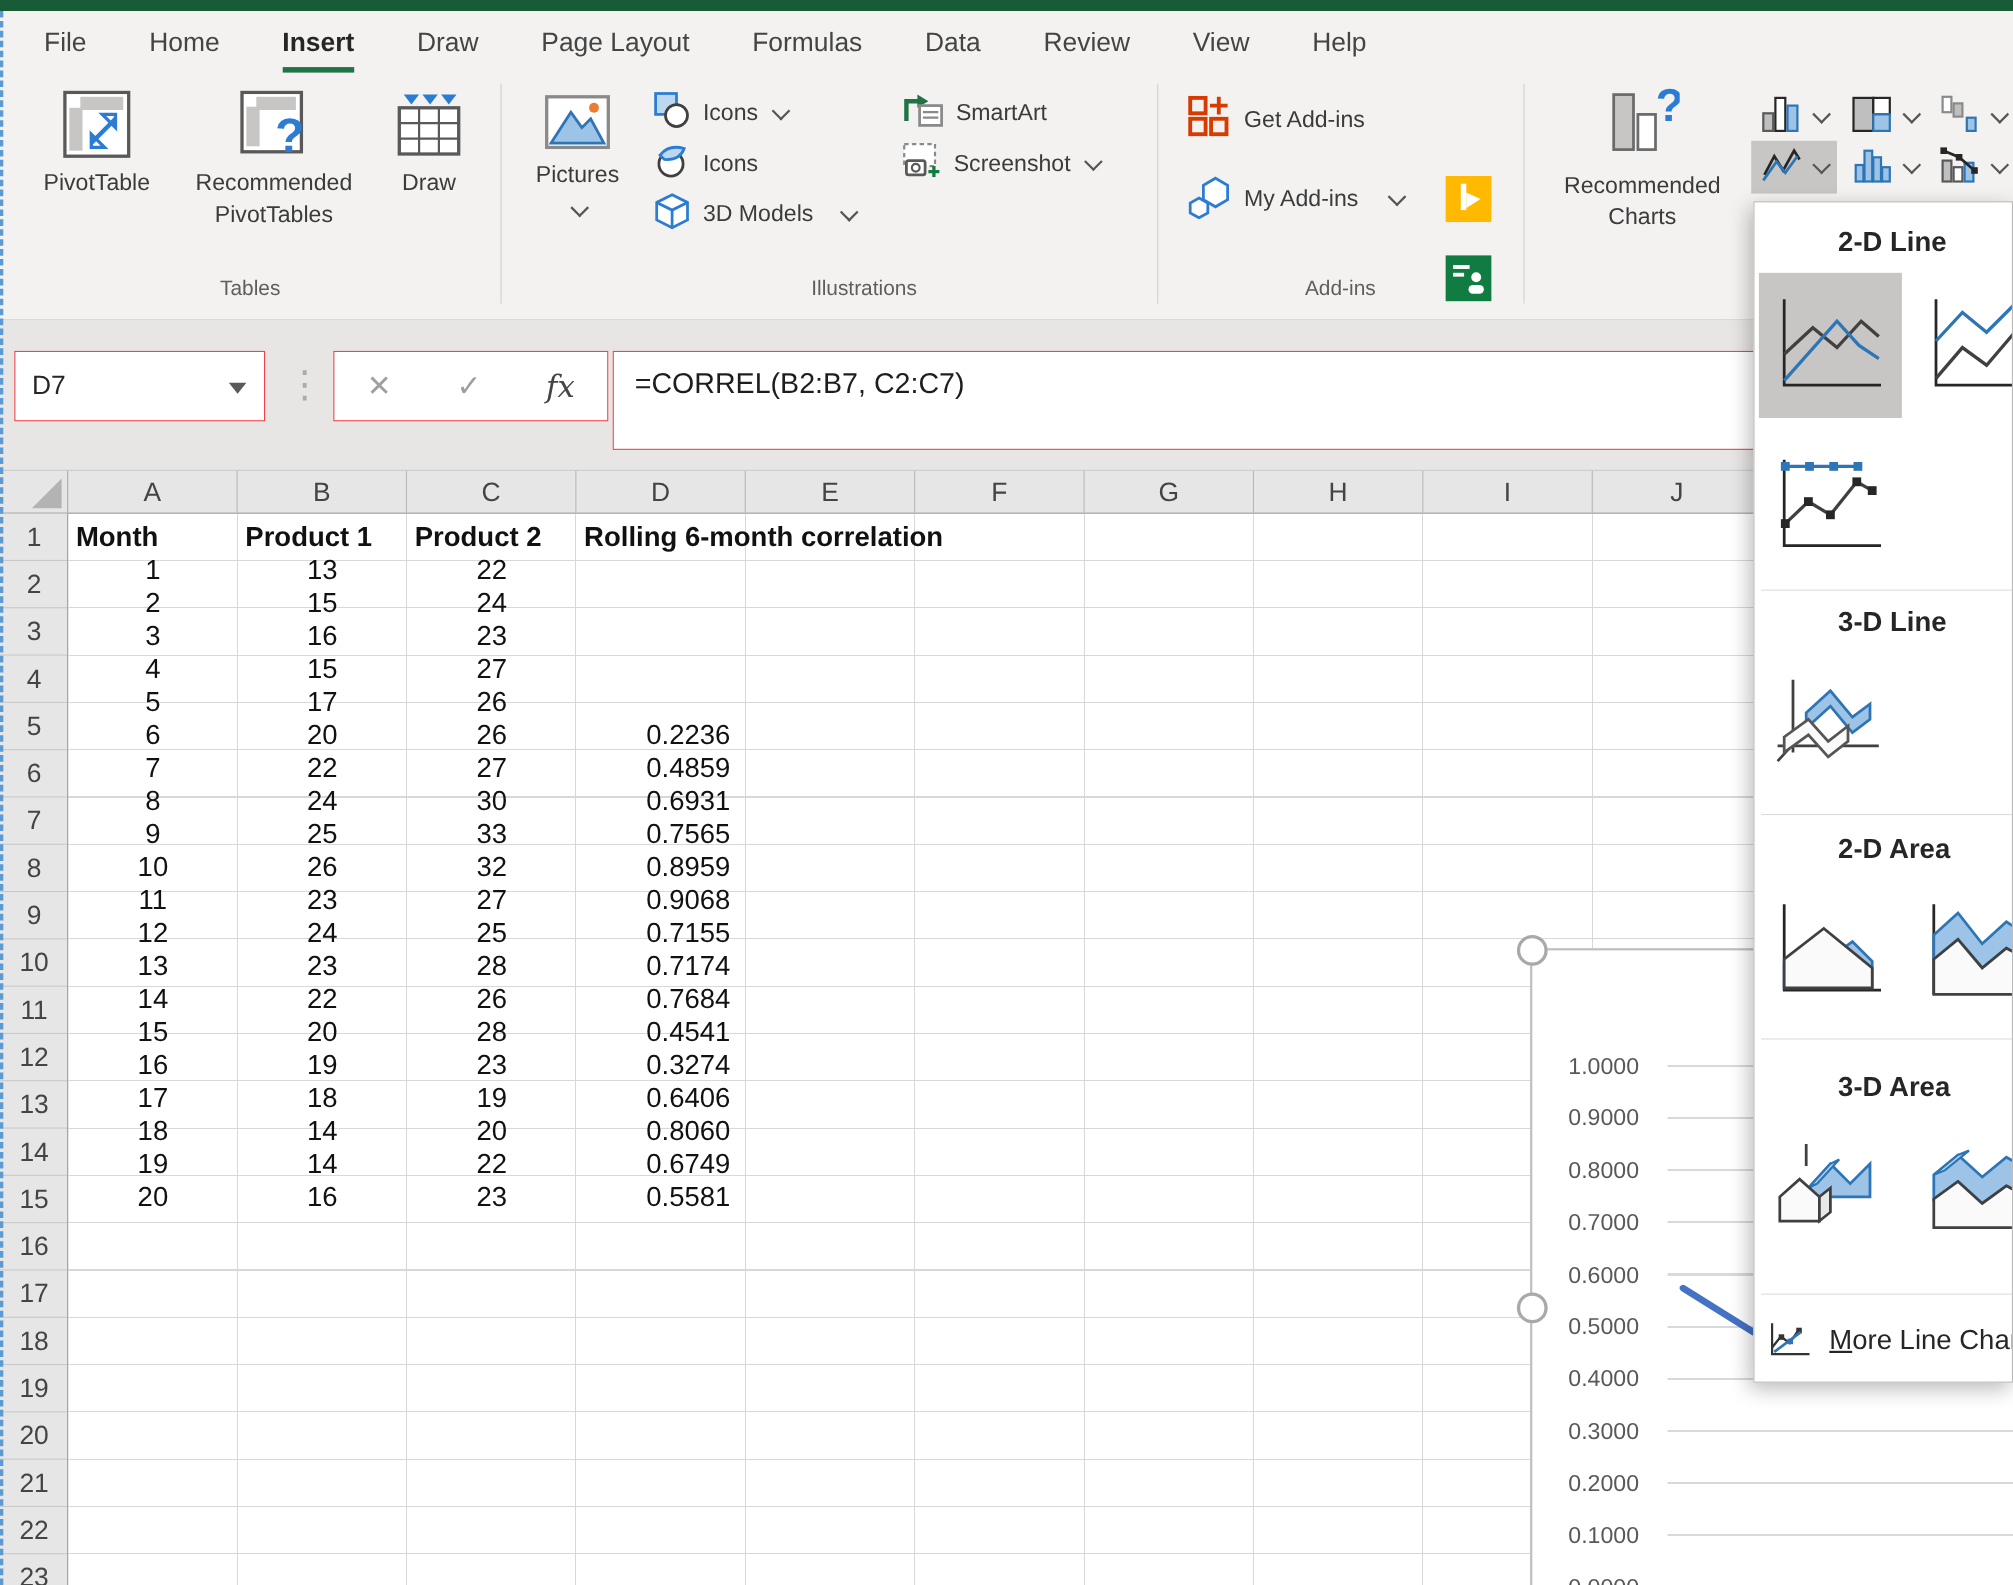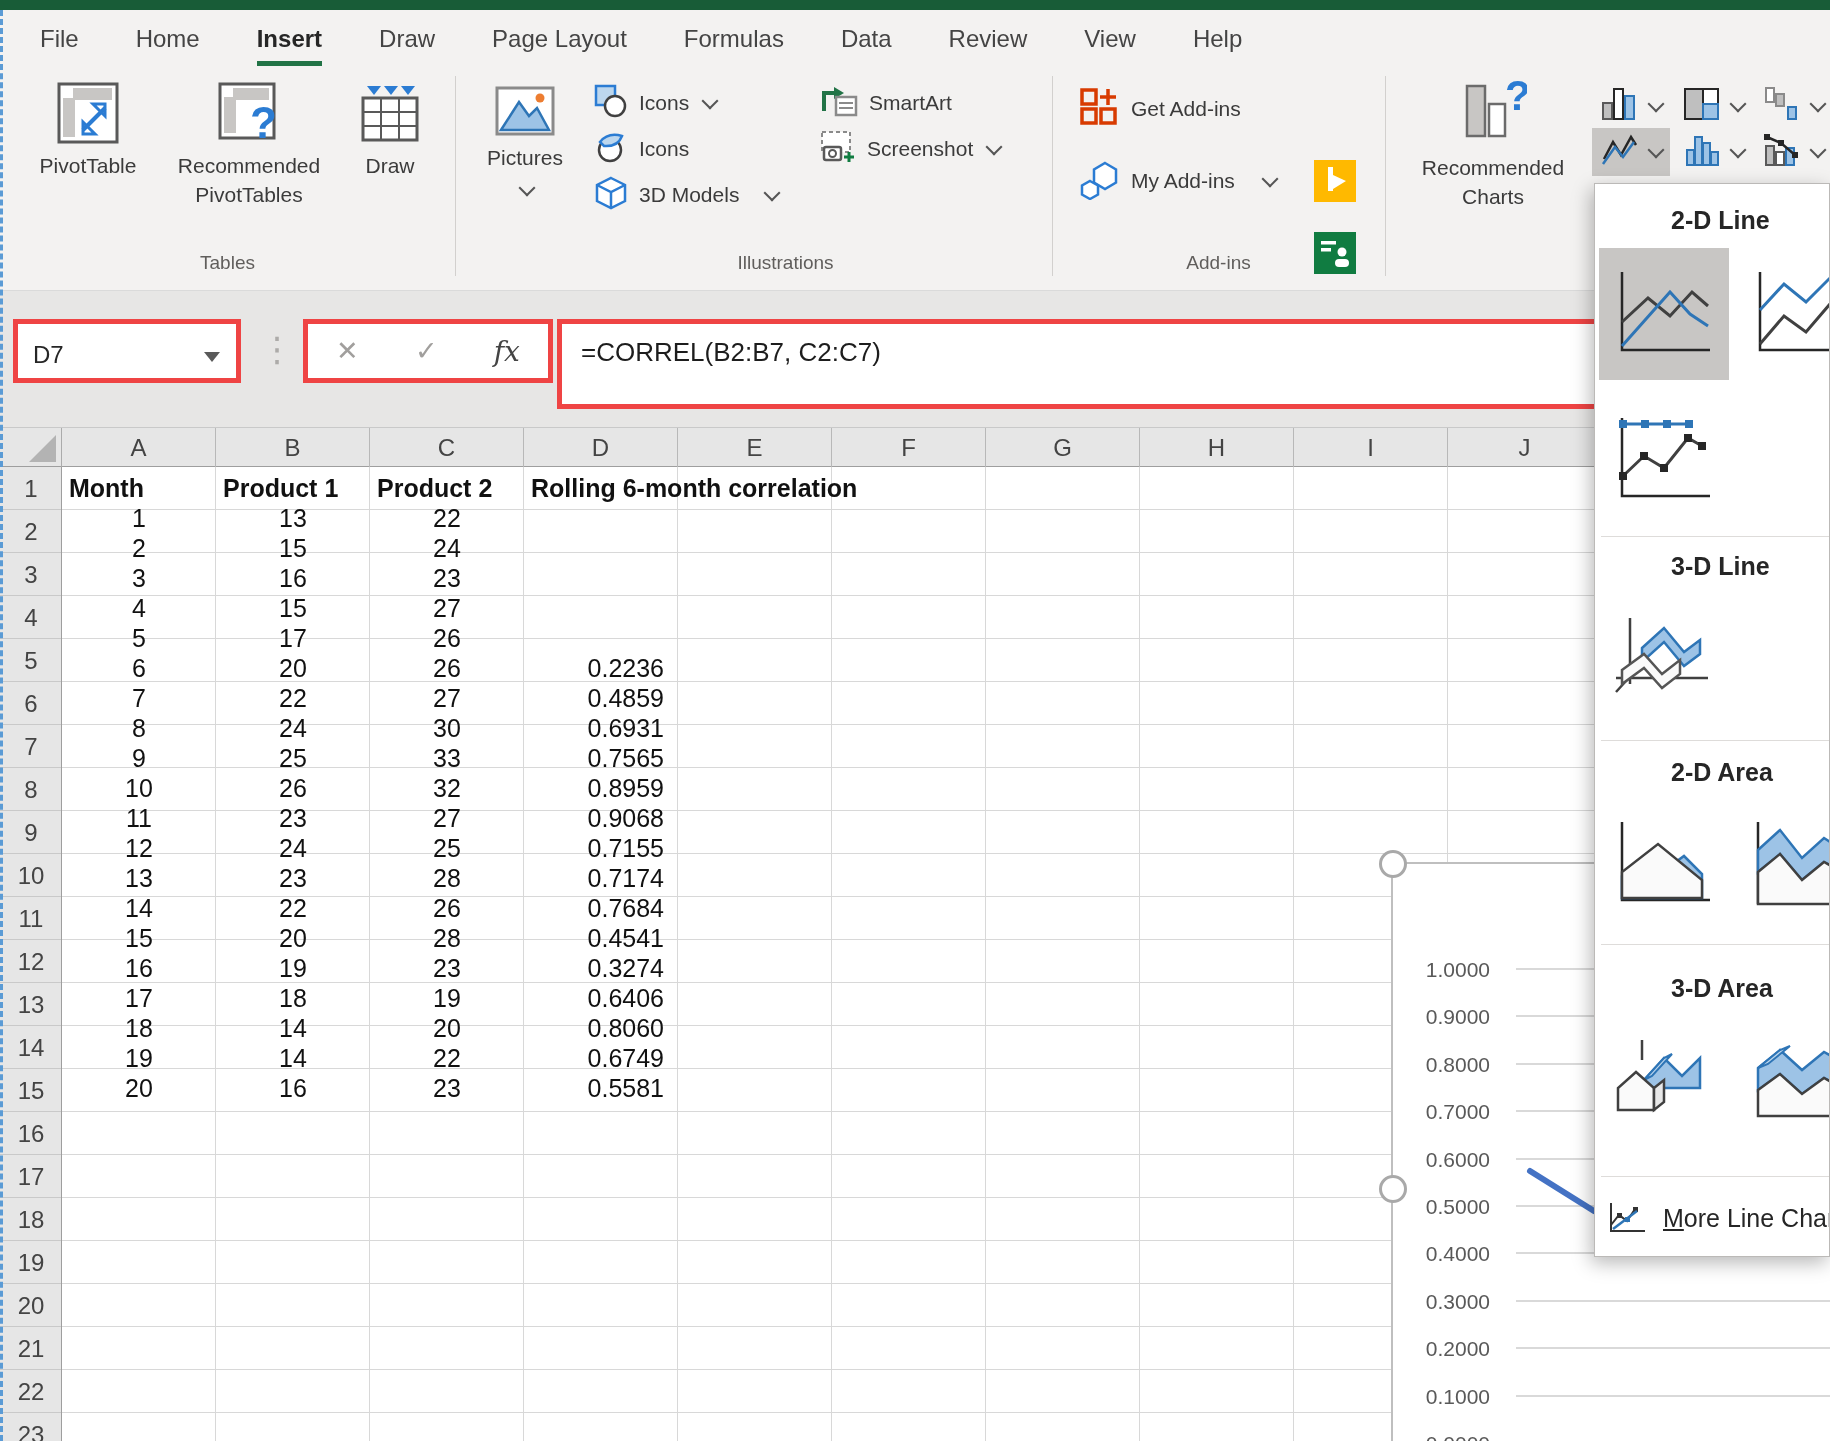--- a/index.html
+++ b/index.html
@@ -21,21 +21,21 @@
   .grplabel{position:absolute;top:184px;font-size:19px;color:#605E5C;text-align:center;}
   .bigbtn{position:absolute;display:flex;flex-direction:column;align-items:center;
           font-size:21px;color:#3B3B3B;text-align:center;line-height:29px;cursor:default;}
   .smallbtn{position:absolute;display:flex;align-items:center;gap:11px;font-size:21px;color:#3B3B3B;height:42px;cursor:default;}
   .chev{display:inline-block;width:10px;height:10px;border-right:2px solid #555;border-bottom:2px solid #555;
         transform:rotate(45deg);margin-left:4px;margin-bottom:4px;}
   .cbtn{position:absolute;width:78px;height:48px;display:flex;align-items:center;justify-content:center;gap:7px;cursor:default;}
   .cbtn.pressed{background:#C8C6C4;}
   
   #fbar{left:0;top:290px;width:1830px;height:137px;background:#E7E6E5;border-top:1px solid #DADada;}
-  .whitebox{position:absolute;background:#fff;border:5px solid #ef4444;box-sizing:border-box;}
+  .whitebox{position:absolute;background:#fff;border:1px solid #ef4444;box-sizing:border-box;}
   #namebox{left:13px;top:28px;width:228px;height:64px;font-size:24px;line-height:62px;padding-left:15px;}
   #name-caret{position:absolute;right:16px;top:28px;width:0;height:0;
               border-left:8px solid transparent;border-right:8px solid transparent;border-top:10px solid #5A5A5A;}
   #fgrip{left:260px;top:38px;font-size:34px;color:#ADABA9;letter-spacing:-4px;}
   #fbuttons{left:303px;top:28px;width:250px;height:64px;display:flex;align-items:center;justify-content:space-around;}
   #fx-cancel,#fx-enter{font-size:27px;color:#A19F9D;}
   #fx-label{font-family:"DejaVu Serif",serif;font-style:italic;font-size:28px;color:#444;}
   #formulabox{left:557px;top:28px;width:1273px;height:90px;font-size:26px;padding:13px 0 0 19px;color:#1d1d1d;}
   
   #sheet{left:0;top:427px;width:1830px;height:1014px;background:#fff;}

